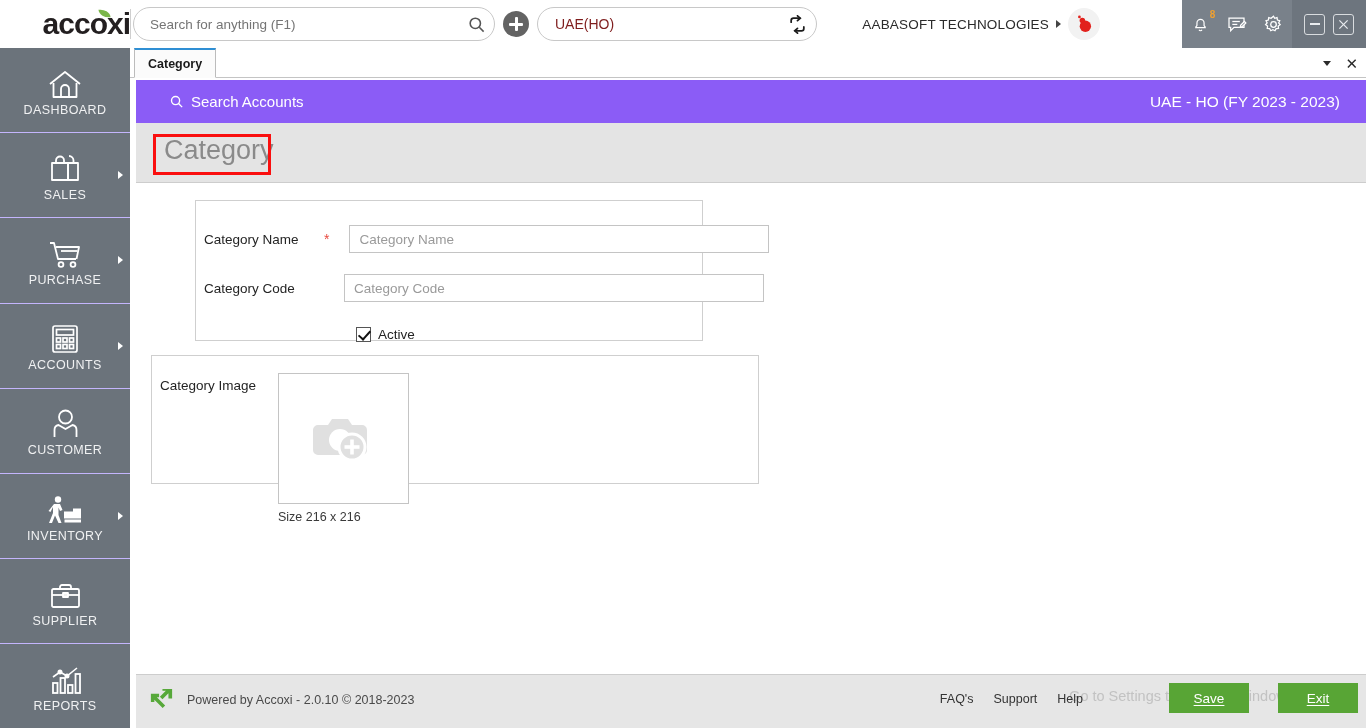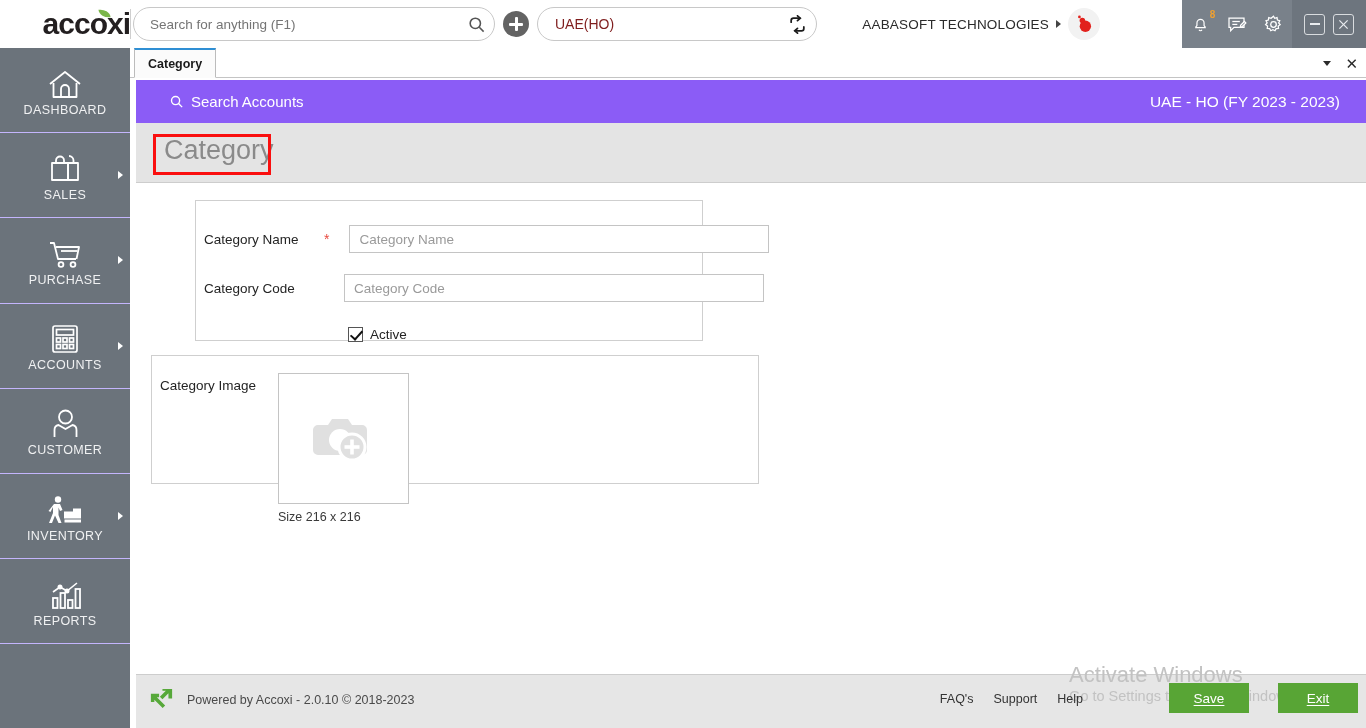--- a/index.html
+++ b/index.html
@@ -209,21 +209,21 @@
   .flabel { font-size: 13.5px; color: #242424; }
   .req { color: #e8493f; font-size: 14px; margin-left: 10px; }
   .finput {
     border: 1px solid #c4c4c4; height: 28px; width: 420px;
     padding: 0 9px; font-size: 13.5px; color: #333; outline: none;
     font-family: "Liberation Sans", sans-serif; background: #fff;
   }
   .finput::placeholder { color: #9a9a9a; }
 
   .checkrow {
-    position: absolute; left: 152px; top: 126px;
+    position: absolute; left: 160px; top: 126px;
     display: flex; align-items: flex-end; gap: 7px;
   }
   .cbox {
     width: 15px; height: 15px; border: 1px solid #555; background: #fff;
     position: relative; cursor: pointer;
   }
   .cbox.checked:after {
     content: ""; position: absolute; left: 4px; top: 0px;
     width: 5px; height: 10px; border: solid #111;
     border-width: 0 2px 2px 0; transform: rotate(42deg);
@@ -439,20 +439,31 @@
         <path d="M7 9 h6 l2.5 6 -2.5 1 -1.5-3.5 V20 l3 8 h-3 l-3.5-7.5 -3 7.5 H2 l4-10 V12 l-2.5 5 -2-1 z"></path>
         <rect x="17" y="16.5" width="9" height="7"></rect>
         <rect x="26" y="13.5" width="8" height="10"></rect>
         <rect x="17.5" y="24.5" width="16.5" height="3"></rect>
       </svg>
     </span>
     <span class="nav-label">INVENTORY</span>
     <span class="nav-arrow"></span>
   </div>
 
+  <div class="nav-item">
+    <span class="nav-icon">
+      <svg width="33" height="29" viewBox="0 0 33 29" fill="none" stroke="#fff" stroke-width="1.8" stroke-linejoin="round">
+        <path d="M11 7 V5 a2 2 0 0 1 2-2 h7 a2 2 0 0 1 2 2 V7"></path>
+        <rect x="3" y="7" width="27" height="18" rx="1.5"></rect>
+        <line x1="3" y1="13" x2="30" y2="13"></line>
+        <rect x="14" y="11" width="5" height="4"></rect>
+      </svg>
+    </span>
+    <span class="nav-label">SUPPLIER</span>
+  </div>
 
   <div class="nav-item">
     <span class="nav-icon">
       <svg width="33" height="31" viewBox="0 0 33 31" fill="none" stroke="#fff" stroke-width="1.8">
         <rect x="4" y="18" width="4.5" height="10"></rect>
         <rect x="11.5" y="13" width="4.5" height="15"></rect>
         <rect x="19" y="20" width="4.5" height="8"></rect>
         <rect x="26.5" y="9" width="4.5" height="19"></rect>
         <polyline points="4,12 11,7 18,11 28,3" stroke-width="1.6"></polyline>
         <circle cx="11" cy="7" r="1.6" fill="#fff"></circle>
@@ -523,21 +534,20 @@
           <rect x="32.5" y="34.2" width="15" height="3.6" fill="#ffffff"></rect>
         </svg>
       </span>
     </div>
 
     <span class="imgsize">Size 216 x 216</span>
   </div>
 </div>
 
 <div class="watermark">
-  <div class="wm1">Activate Windows</div>
   <div class="wm2">Go to Settings to activate Windows.</div>
 </div>
 
 <div class="footer">
   <div class="foot-left">
     <span class="foot-logo">
       <svg width="27" height="27" viewBox="0 0 28 28" fill="#57a83a">
         <path d="M3 8 h8.5 v3.6 H9.2 l8.6 8.6 -2.6 2.6 -8.6-8.6 v2.3 H3 z"></path>
         <path d="M15 3 h10 v10 h-3.8 V7.6 L15 13.8 l-2.7-2.7 L18.5 4.9 H15 z"></path>
       </svg>

